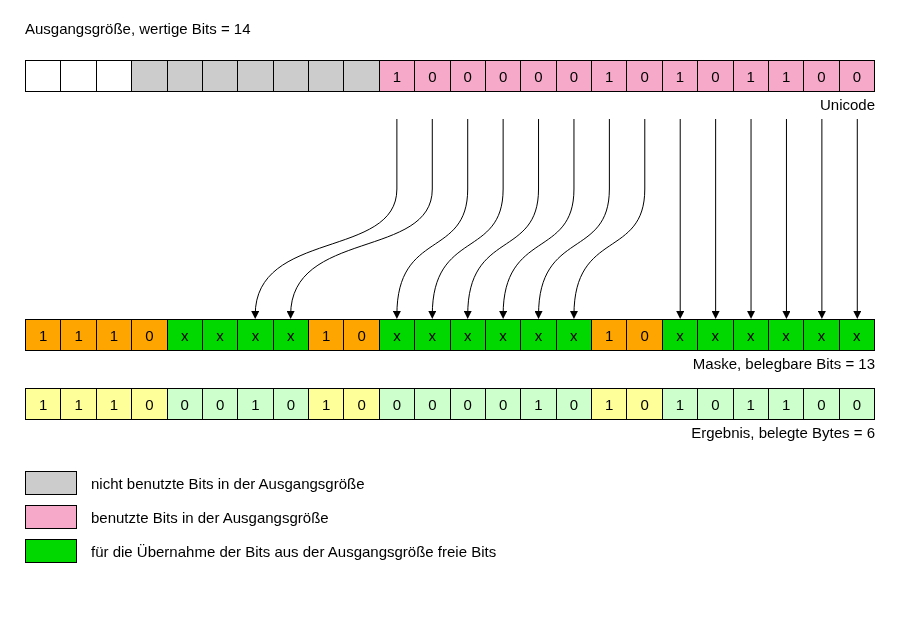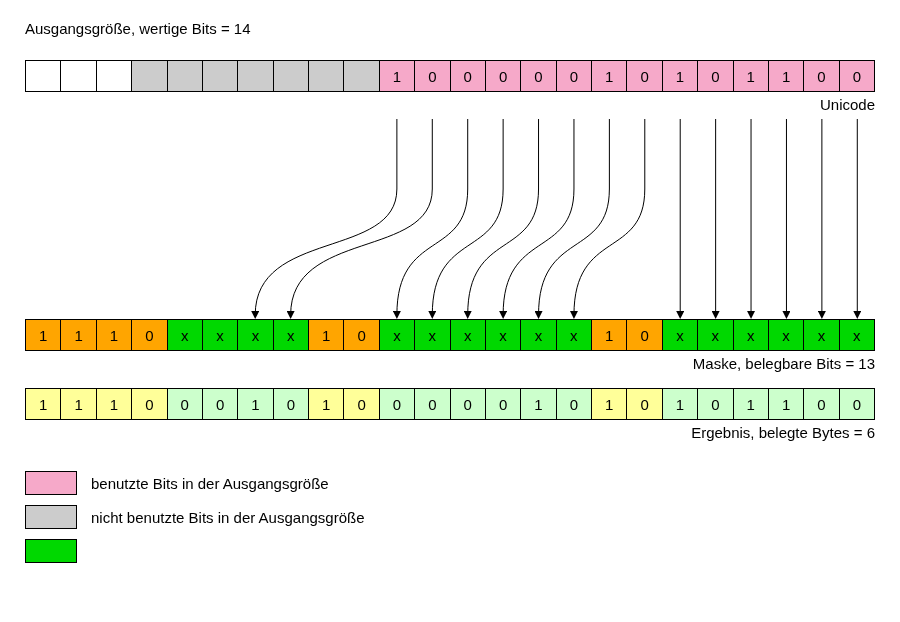--- a/index.html
+++ b/index.html
@@ -172,23 +172,24 @@
     <div class="cell c-lgreen">0</div>
     <div class="cell c-lgreen">1</div>
     <div class="cell c-lgreen">1</div>
     <div class="cell c-lgreen">0</div>
     <div class="cell c-lgreen">0</div>
   </div>
 <div class="caption">Ergebnis, belegte Bytes = 6</div>
 
 <div class="legend" id="legend">
     <div class="legend-item">
+      <div class="legend-swatch c-gray"></div>
+      <span class="lowtext">nicht benutzte Bits in der Ausgangsgröße</span>
+    </div>
+    <div class="legend-item">
       <div class="legend-swatch c-pink"></div>
       <span class="lowtext">benutzte Bits in der Ausgangsgröße</span>
     </div>
     <div class="legend-item">
-      <div class="legend-swatch c-gray"></div>
-      <span class="lowtext">nicht benutzte Bits in der Ausgangsgröße</span>
-    </div>
-    <div class="legend-item">
       <div class="legend-swatch c-green"></div>
+      <span class="lowtext">für die Übernahme der Bits aus der Ausgangsgröße freie Bits</span>
     </div>
   </div>
 
 </body></html>

